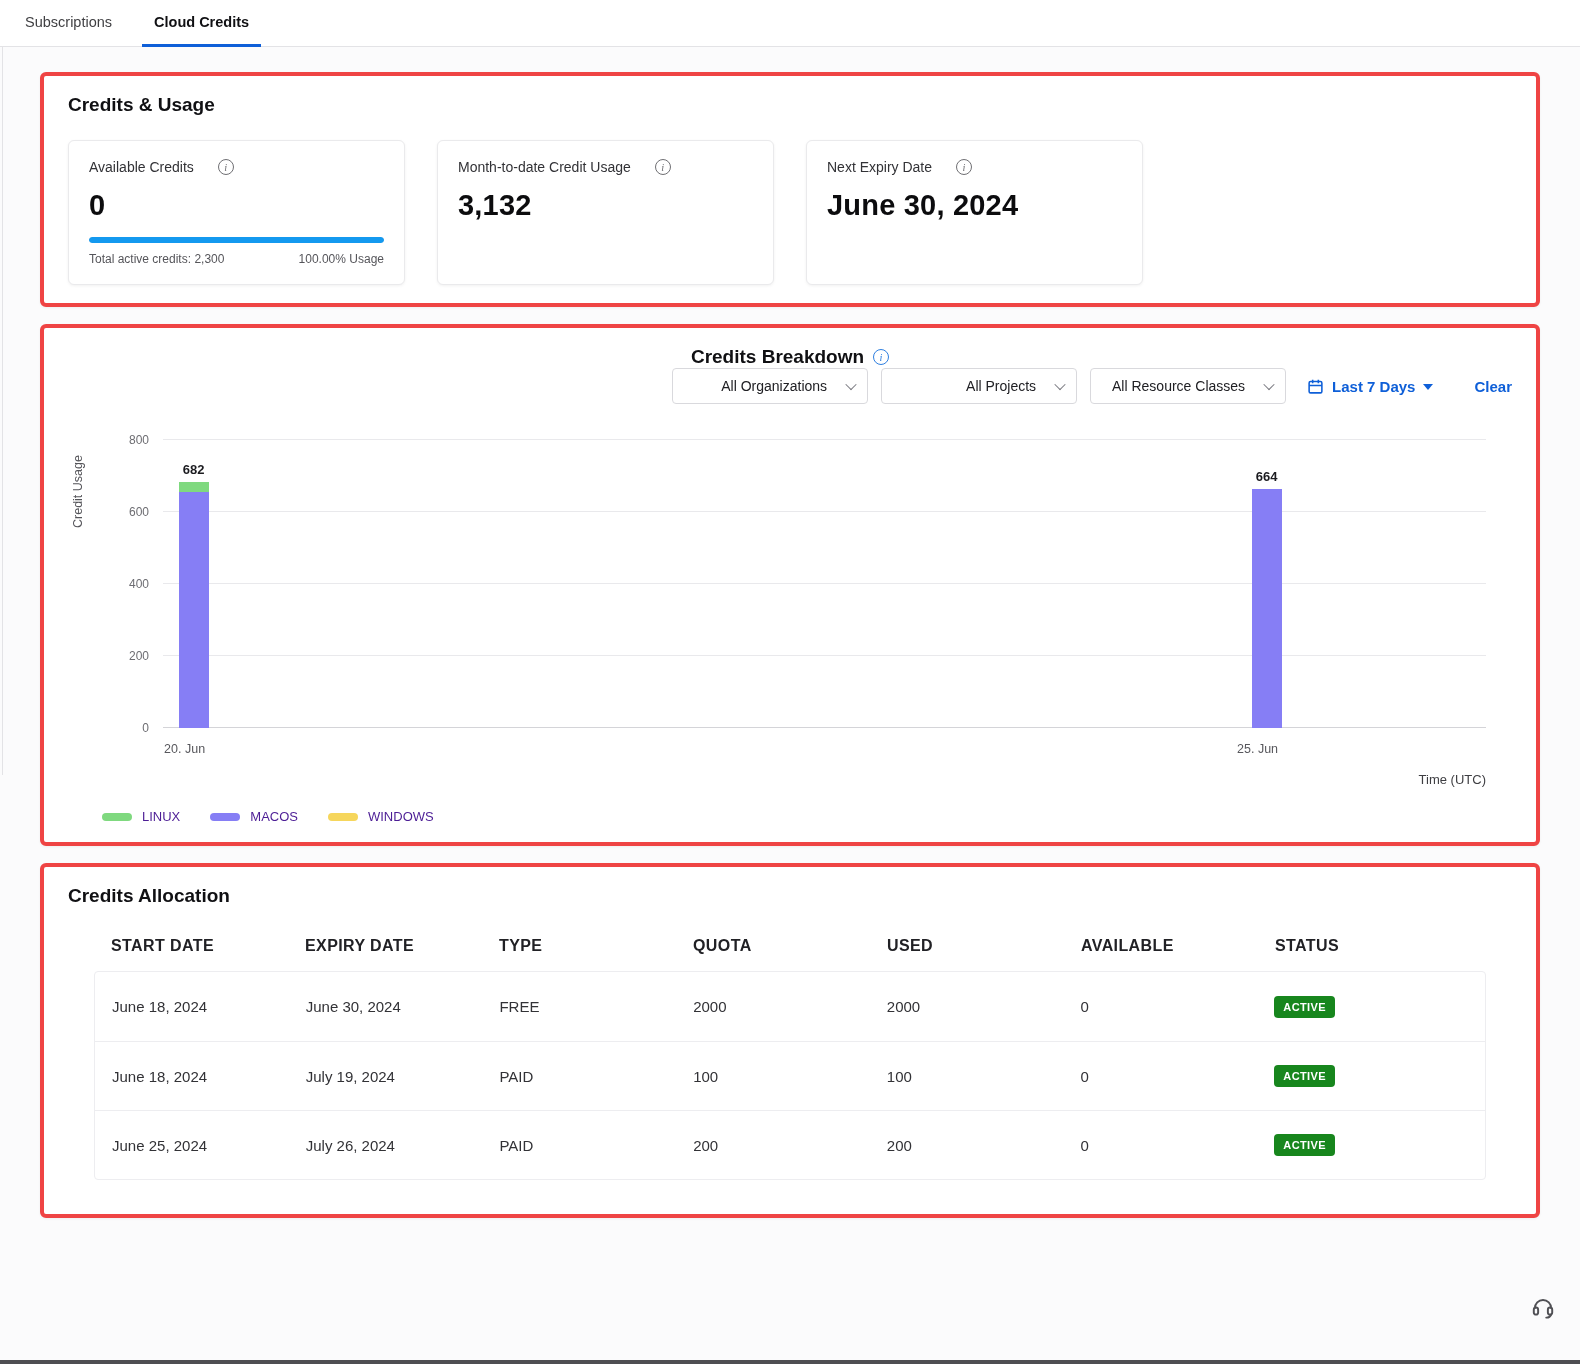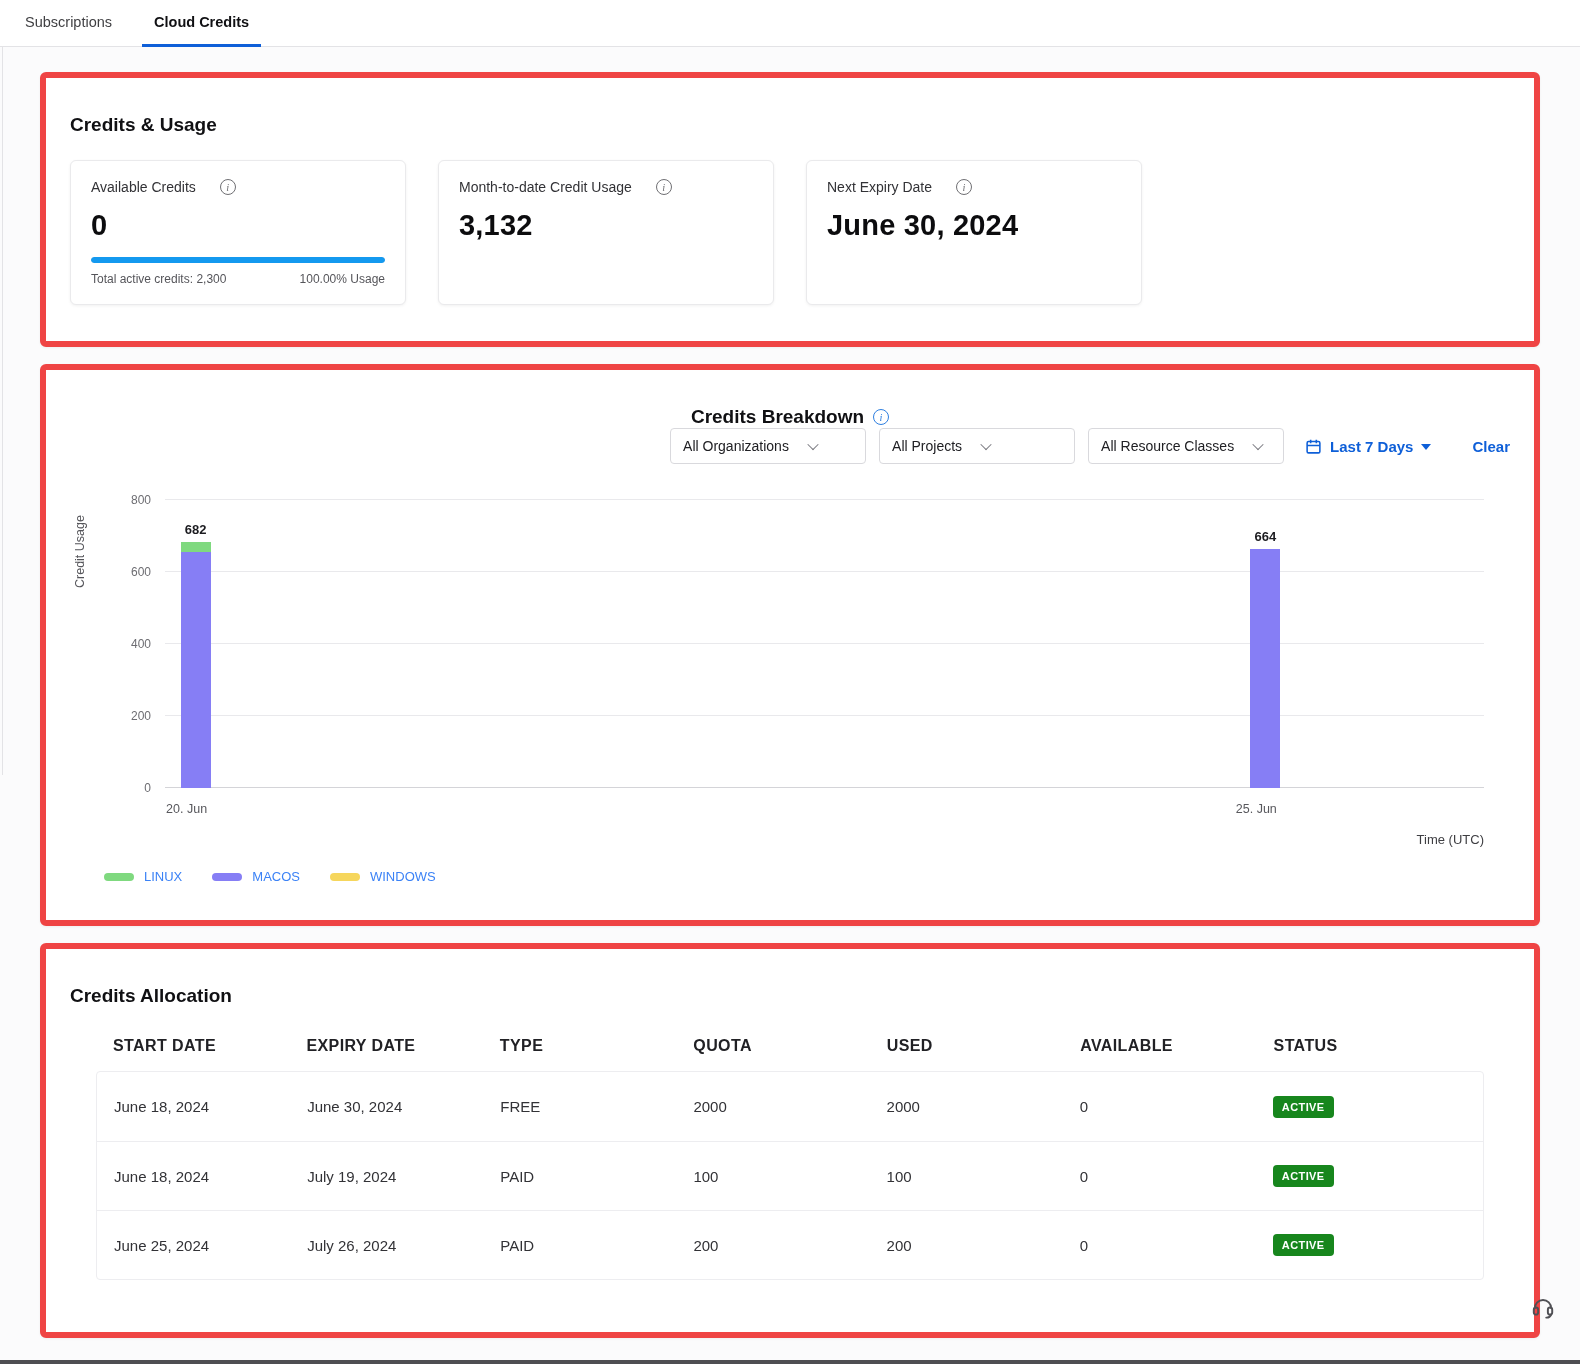--- a/index.html
+++ b/index.html
@@ -12,22 +12,22 @@
   
   .tabbar { display:flex; align-items:stretch; gap:26px; background:#fff;
             border-bottom:1px solid #e3e3e6; height:47px; padding-left:21px; }
   .tab { display:flex; align-items:center; font-size:14.5px; color:#3f3f42;
          cursor:pointer; padding:0 4px; border-bottom:3px solid transparent; margin-bottom:-1px; }
   .tab.active { font-weight:bold; color:#101013; border-bottom-color:var(--accent_blue,#0e5fd8); padding:0 12px; }
   .left-edge { position:absolute; left:2px; top:47px; width:1px; height:728px; background:#e3e3e6; }
 
   
   .page { padding:25px 40px 0; }
-  .card { background:#fff; border:6px solid #ef4444; border-radius:6px;
-          box-shadow:0 1px 3px rgba(0,0,0,.05); padding:36px 24px; margin-bottom:17px; }
+  .card { background:#fff; border:4px solid #ef4444; border-radius:6px;
+          box-shadow:0 1px 3px rgba(0,0,0,.05); padding:18px 24px; margin-bottom:17px; }
   .card-title { font-size:19px; font-weight:bold; color:#101013; margin:0; }
 
   
   .stat-grid { display:grid; grid-template-columns:repeat(4,1fr); gap:32px; margin-top:24px; }
   .stat { border:1px solid #eaeaec; border-radius:6px; box-shadow:0 1px 3px rgba(0,0,0,.06);
           padding:18px 20px; height:145px; background:#fff; }
   .stat-head { display:flex; align-items:center; gap:24px; font-size:14px; color:#323236; }
   .stat-value { font-size:29px; font-weight:bold; color:#0c0c0e; margin-top:14px; letter-spacing:.2px; }
   .progress { height:6px; border-radius:3px; background:#e7e7ea; margin-top:15px; overflow:hidden; }
   .progress-fill { height:100%; width:0; background:var(--progress_blue,#1499ef); border-radius:3px; }
@@ -37,21 +37,21 @@
           display:inline-flex; align-items:center; justify-content:center; font-size:10.5px;
           color:#6f6f73; font-family:"Liberation Serif", serif; font-style:italic; cursor:pointer; }
   .info::before { content:"i"; }
   .info.blue { border-color:#2f7fe0; color:#2f7fe0; }
 
   
   .bd-head { display:flex; align-items:center;flex-direction:column; }
   .bd-title-wrap { display:flex; align-items:center; gap:9px; }
   .filters { margin-left:auto; display:flex; align-items:center; gap:13px; }
   .select { height:36px; min-width:196px; border:1px solid #d9d9dd; border-radius:4px;
-            display:flex; align-items:center; justify-content:flex-start; gap:20px;
+            display:flex; align-items:center; justify-content:flex-end; gap:20px;
             padding:0 12px; font-size:14px; color:#202024; background:#fff; cursor:pointer; }
   .chev { width:8px; height:8px; border-right:1.6px solid #7a7a80; border-bottom:1.6px solid #7a7a80;
           transform:rotate(45deg) translate(-1px,-1px); }
   .date-filter { display:flex; align-items:center; gap:8px; color:var(--accent_blue,#0e5fd8);
                  font-size:15px; font-weight:bold; cursor:pointer; margin-left:8px; white-space:nowrap; }
   .caret { width:0; height:0; border-left:5px solid transparent; border-right:5px solid transparent;
            border-top:6px solid var(--accent_blue,#0e5fd8); margin-top:2px; }
   .clear-btn { color:var(--accent_blue,#0e5fd8); font-size:15px; font-weight:bold;
                margin-left:28px; cursor:pointer; white-space:nowrap; }
 
@@ -66,21 +66,21 @@
             font-size:12.5px; color:#55555a; white-space:nowrap; }
   .bar-wrap { position:absolute; bottom:0; top:0; width:48px; display:flex; flex-direction:column;
               justify-content:flex-end; align-items:center; }
   .bar-total { font-size:13px; font-weight:bold; color:#1c1c20; margin-bottom:5px; }
   .bar-stack { width:30px; display:flex; flex-direction:column-reverse; }
   .bar-stack > div { width:100%; }
   .xaxis { position:relative; height:16px; margin-top:14px; }
   .xtick { position:absolute; transform:translateX(-50%); font-size:12.5px; color:#58585d; white-space:nowrap; }
   .time-label { text-align:right; font-size:13px; color:#3e3e42; margin-top:14px; }
   .legend { display:flex; align-items:center; gap:30px; margin-top:22px; margin-left:-61px; }
-  .legend-item { display:flex; align-items:center; gap:10px; font-size:13px; color:#3b82f6; cursor:pointer; }
+  .legend-item { display:flex; align-items:center; gap:10px; font-size:13px; color:#4c1d95; cursor:pointer; }
   .legend-swatch { width:30px; height:8px; border-radius:4px; display:inline-block; }
 
   
   .alloc-table { margin:30px 26px 16px; }
   .thead { display:grid; grid-template-columns:repeat(7,1fr); font-size:16px; font-weight:bold;
            letter-spacing:.4px; color:#212125; padding:0 17px 16px; }
   .tbody { border:1px solid #ededf0; border-radius:4px; background:#fff; }
   .trow { display:grid; grid-template-columns:repeat(7,1fr); align-items:center;
           height:69px; padding:0 17px; font-size:15px; color:#323236; }
   .trow + .trow { border-top:1px solid #ededf0; }

